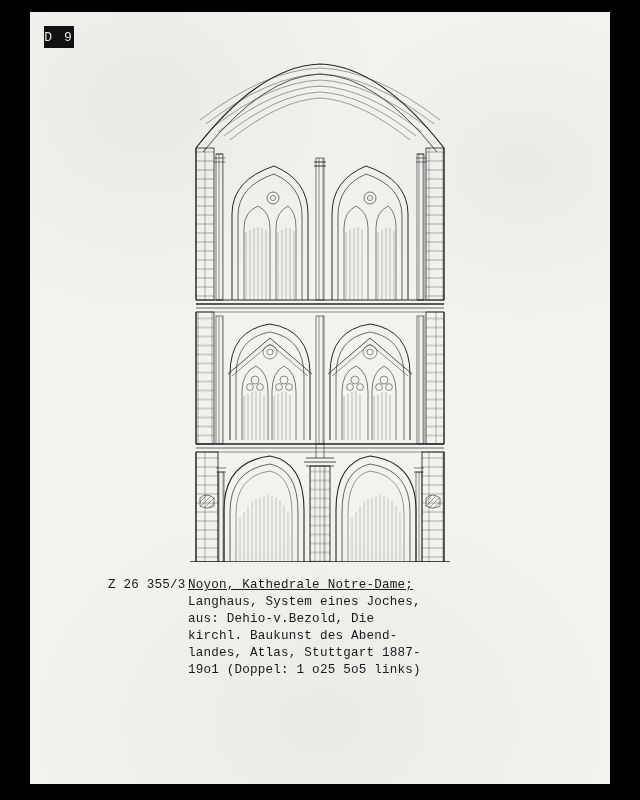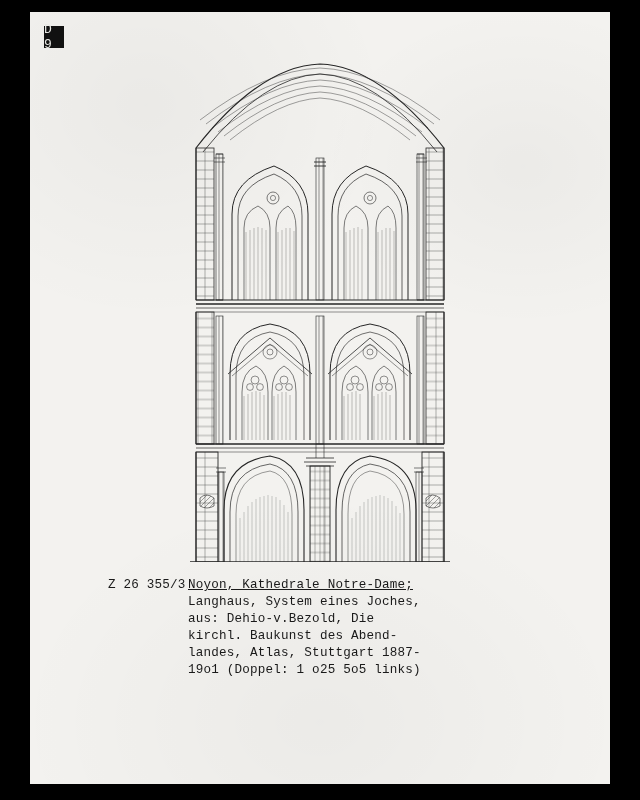--- a/index.html
+++ b/index.html
@@ -38,21 +38,21 @@
       radial-gradient(ellipse 60% 40% at 20% 12%, rgba(0,0,0,0.035), rgba(0,0,0,0) 70%),
       radial-gradient(ellipse 50% 30% at 85% 20%, rgba(0,0,0,0.03), rgba(0,0,0,0) 70%),
       radial-gradient(ellipse 70% 40% at 50% 92%, rgba(0,0,0,0.03), rgba(0,0,0,0) 75%);
     pointer-events: none;
   }
   
   .stamp {
     position: absolute;
     left: 14px;
     top: 14px;
-    width: 20px;
+    width: 30px;
     height: 22px;
     background: #111;
     color: #e8e8e4;
     font-family: "Liberation Mono", monospace;
     font-size: 13px;
     letter-spacing: 2px;
     display: flex;
     align-items: center;
     justify-content: center;
     z-index: 5;

